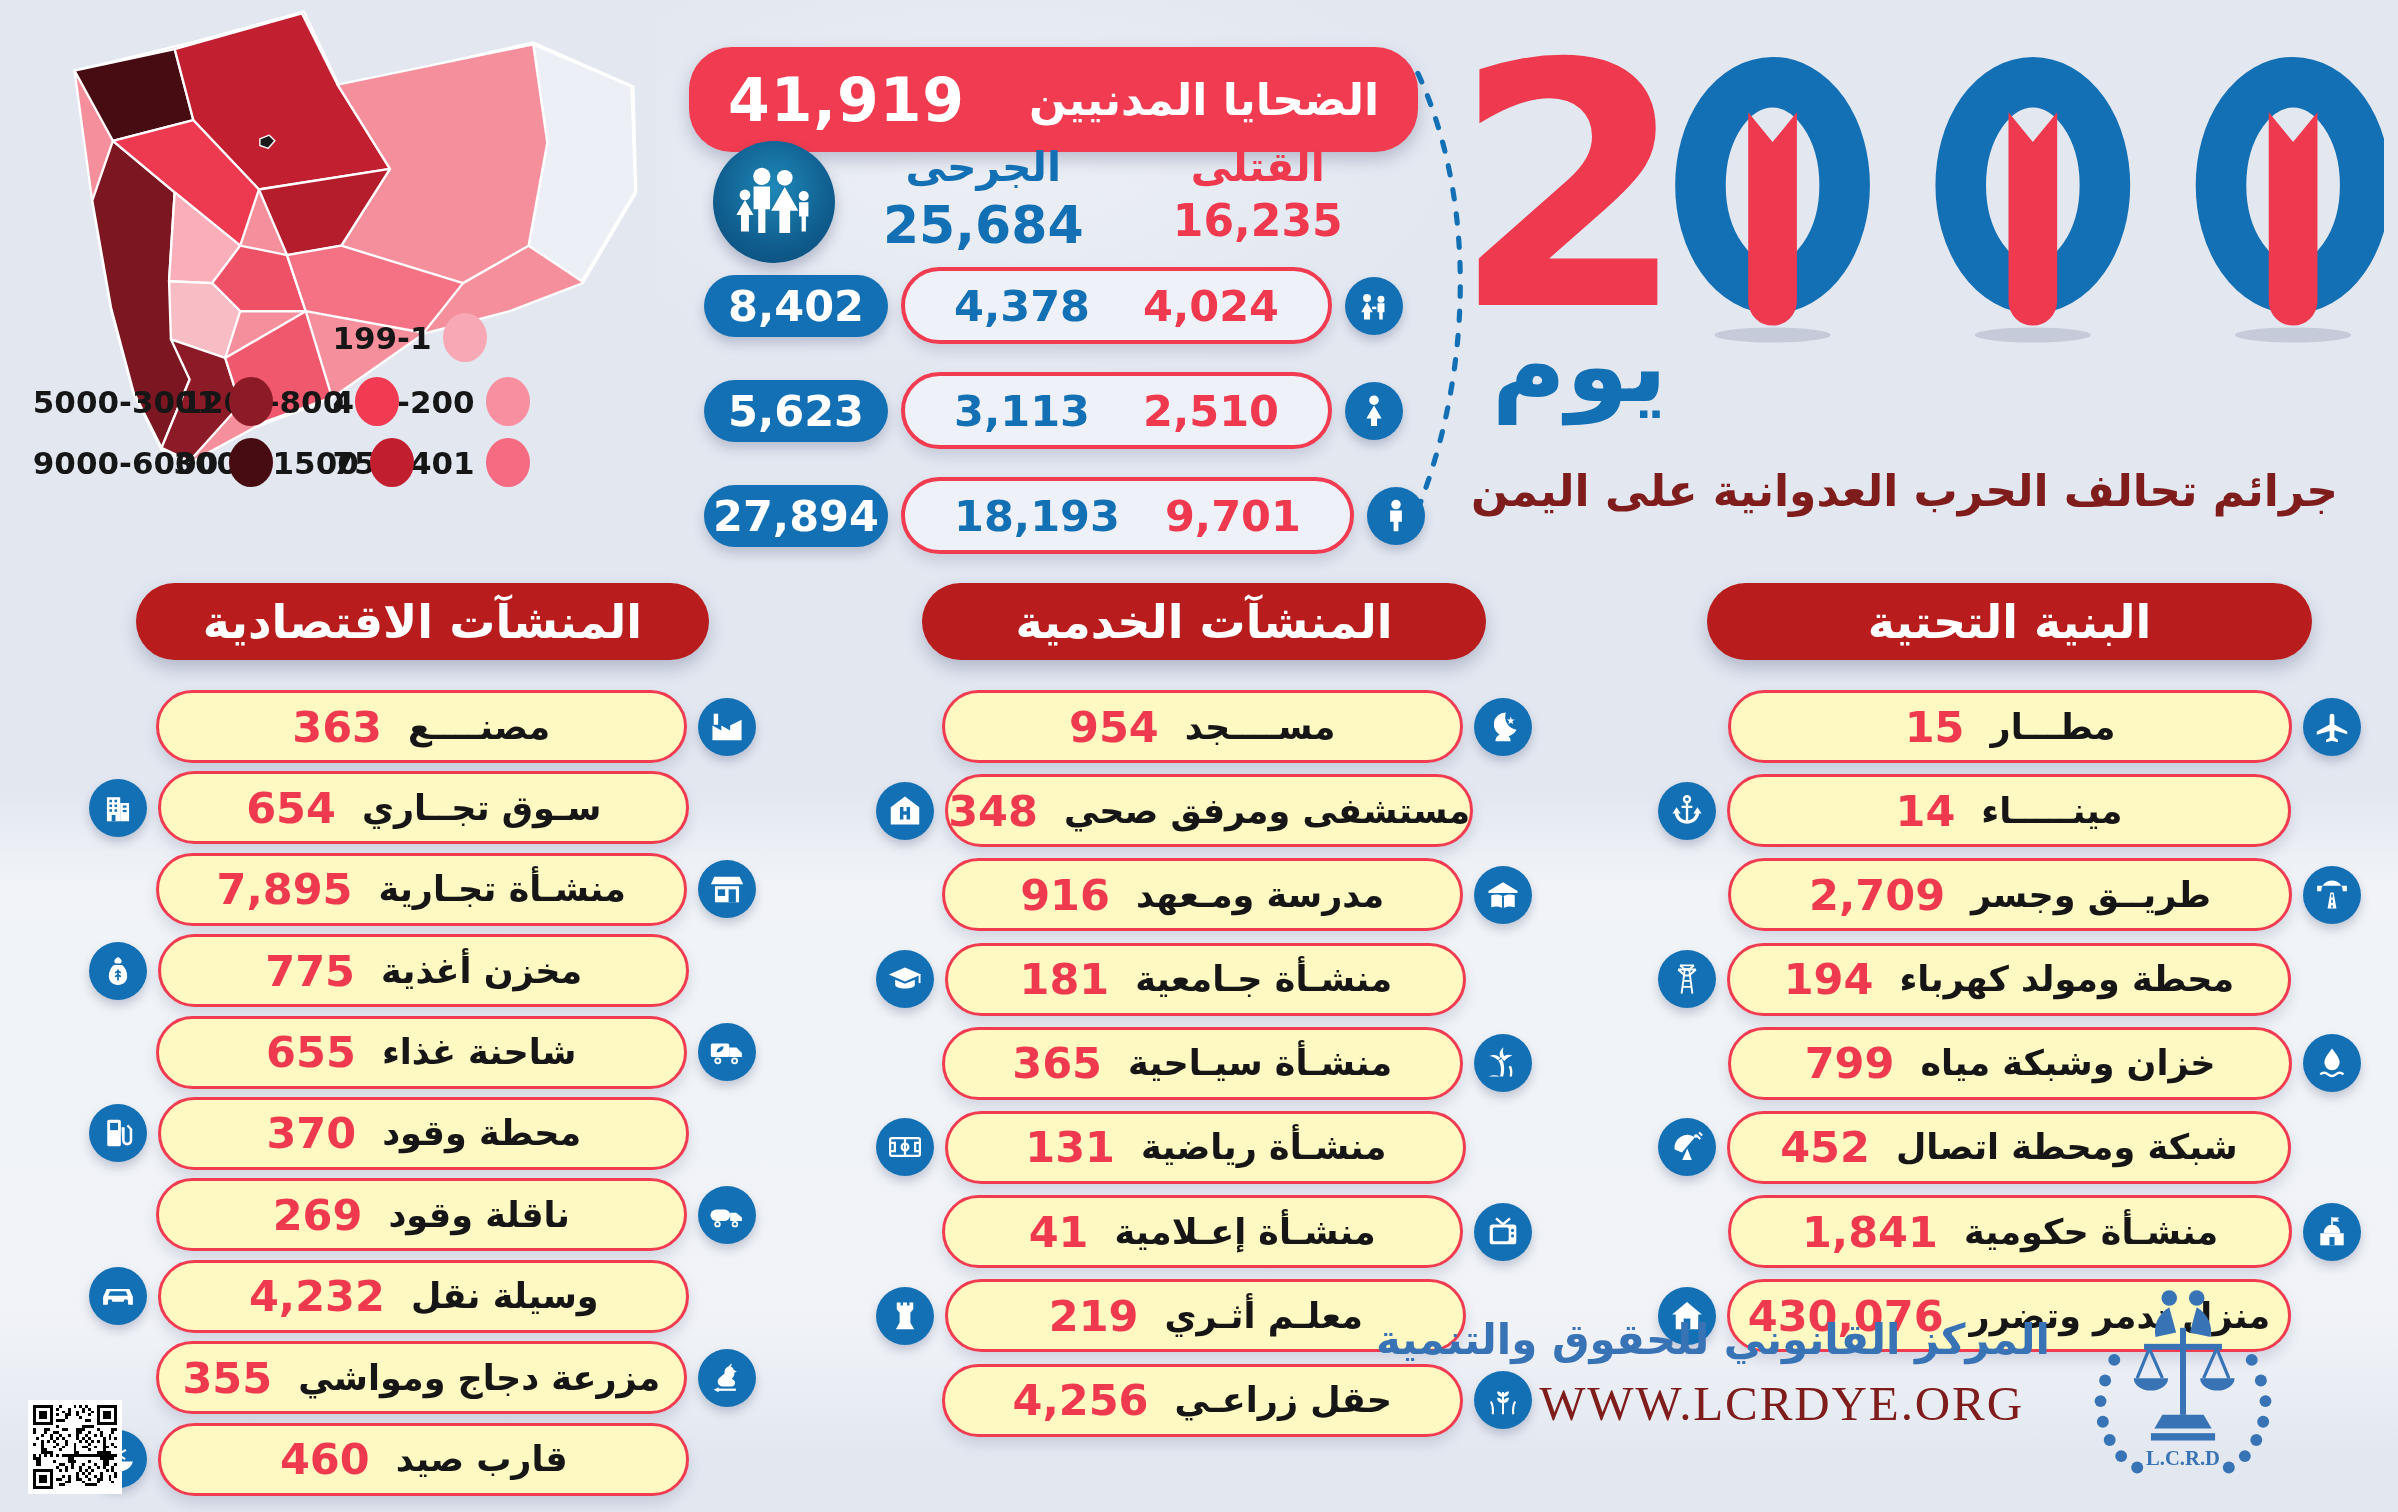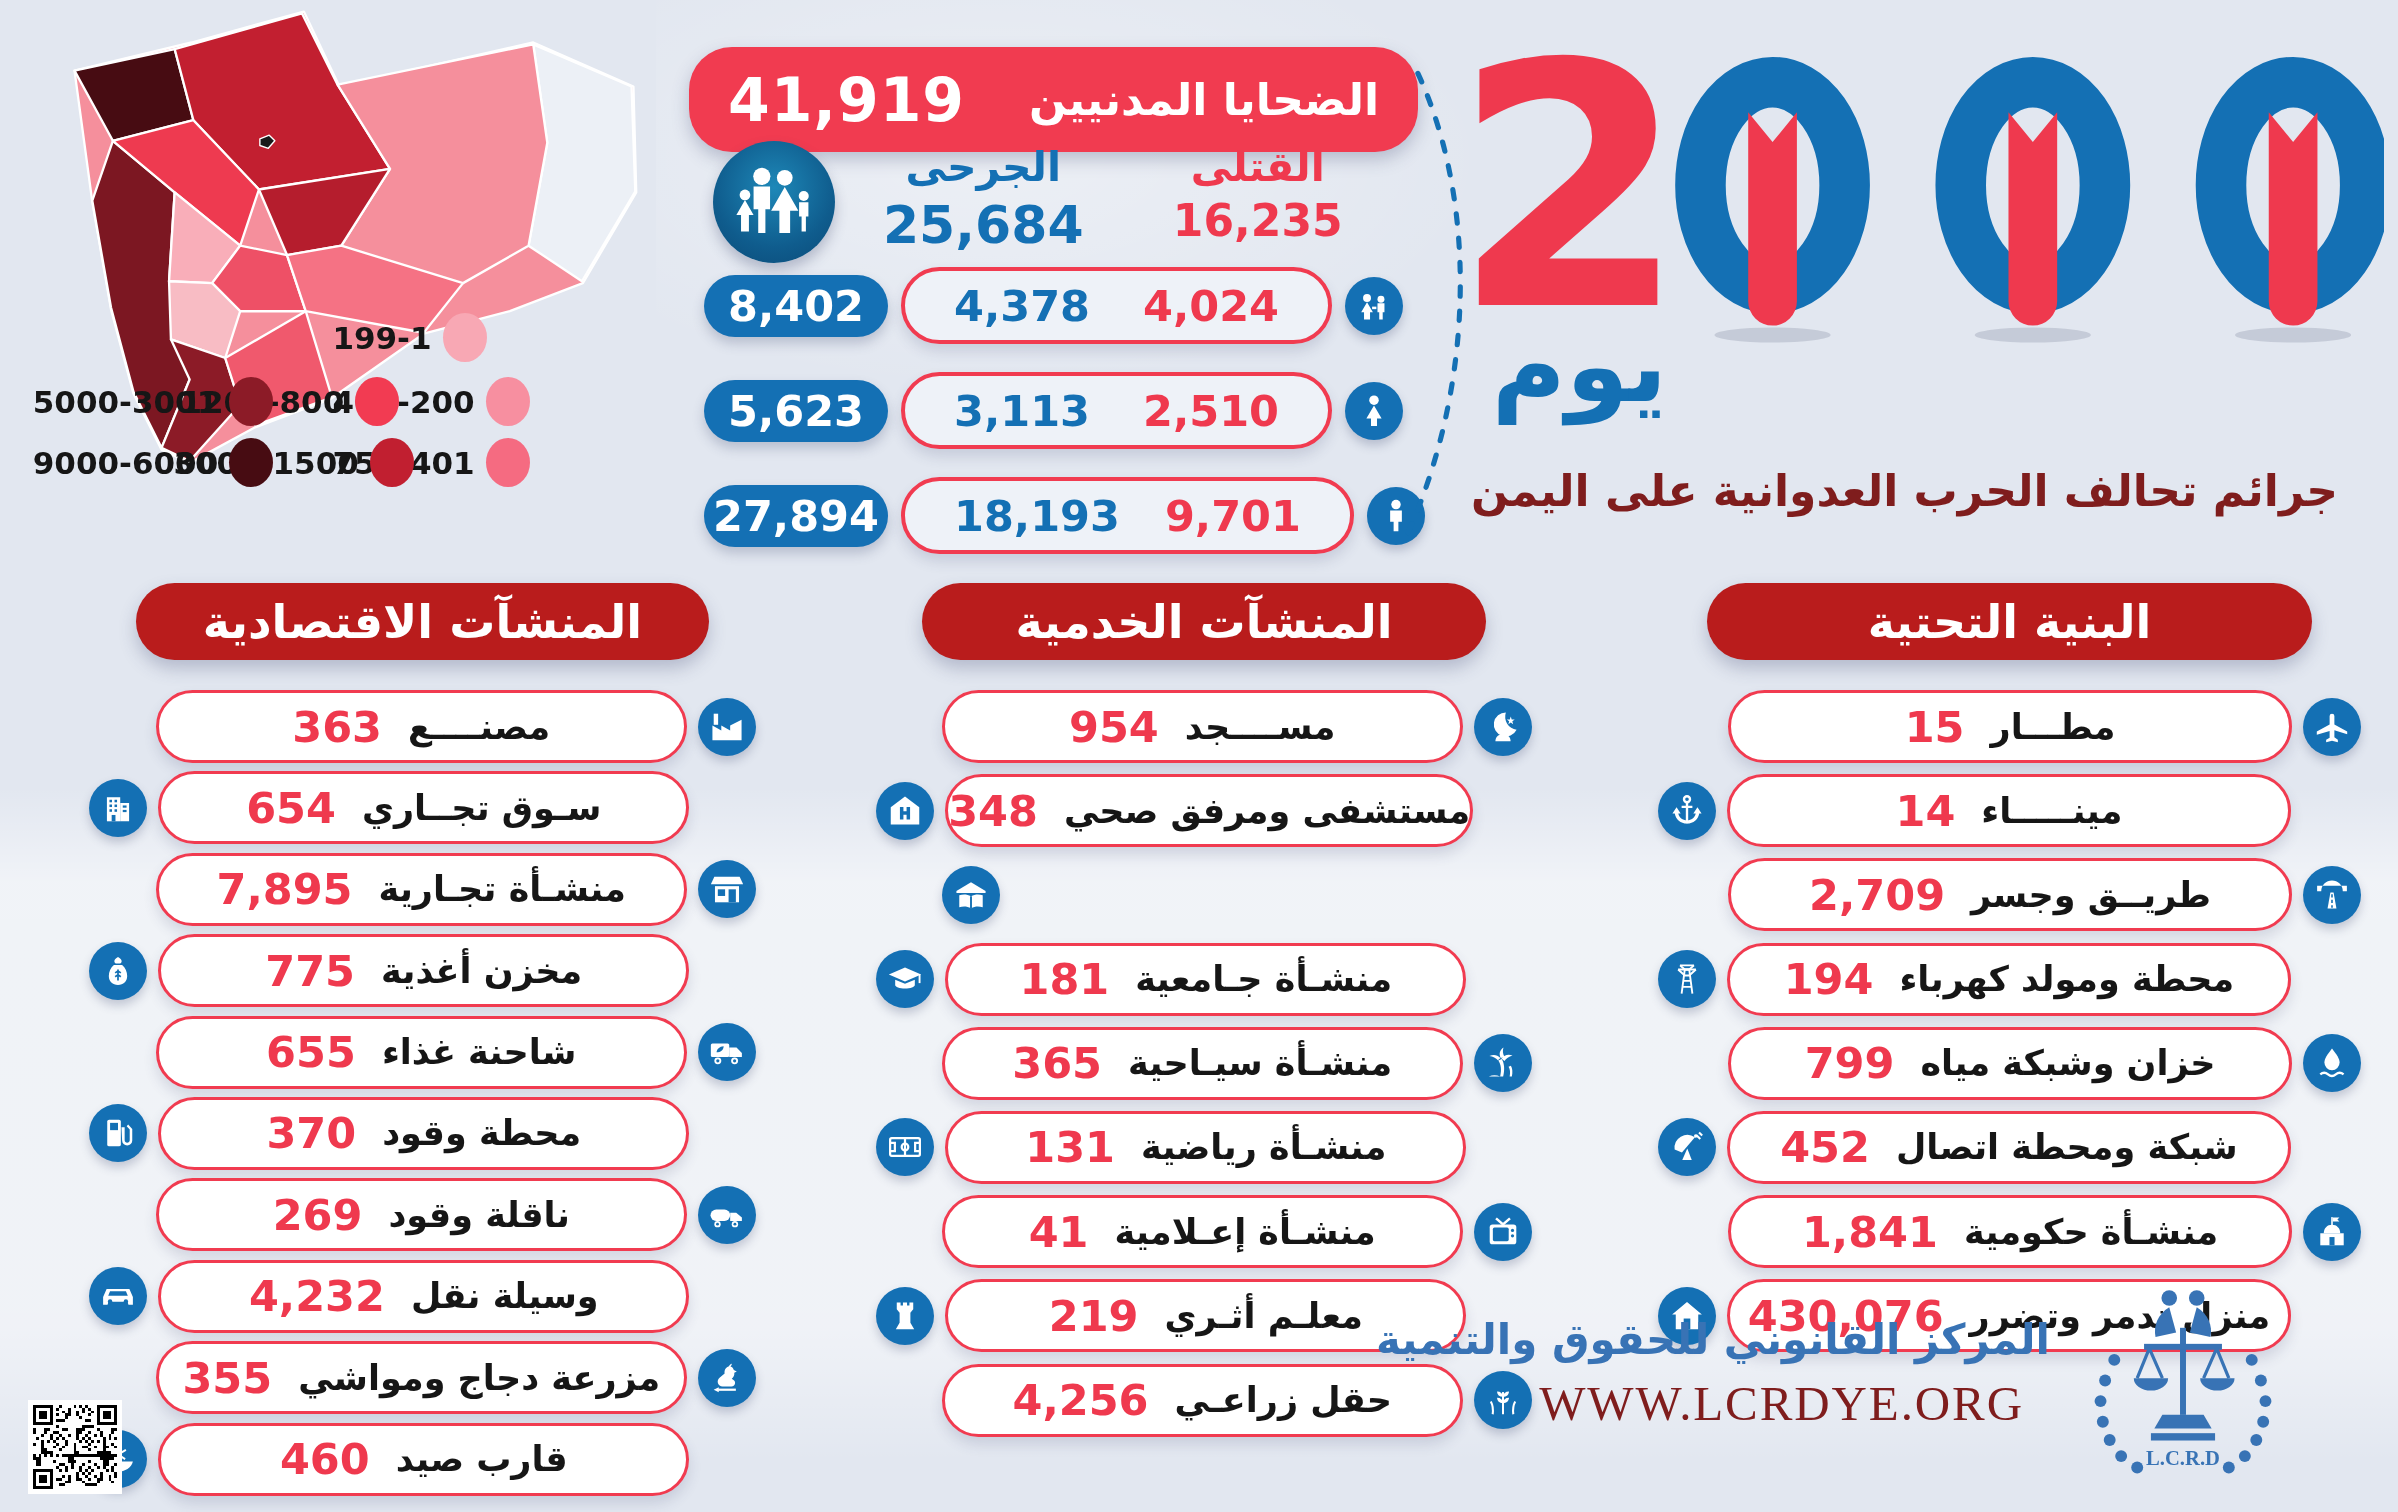--- a/index.html
+++ b/index.html
@@ -63,21 +63,21 @@
   .col1{left:876px;width:656px;}
   .col2{left:1658px;width:703px;}
   .s-header{width:86%;margin:0 auto;height:77px;border-radius:41px;background:#b91c1c;color:#fff;
             display:flex;align-items:center;justify-content:center;font-size:46px;font-weight:bold;
             box-shadow:0 8.4px 17px rgba(60,70,110,.28);}
   .s-rows{margin-top:30px;display:flex;flex-direction:column;}
   .col0 .s-rows{gap:8.4px;} .col1 .s-rows{gap:11.2px;} .col2 .s-rows{gap:11.2px;}
   .s-row{display:flex;align-items:center;gap:11.2px;height:73px;}
   .side-right{padding-left:10%;}
   .side-left{padding-right:10%;}
-  .s-capsule{flex:1;height:67px;background:#ffffff;border:3.7px solid #f13b50;border-radius:41px;
+  .s-capsule{flex:1;height:67px;background:#fef9c3;border:3.7px solid #f13b50;border-radius:41px;
             display:flex;align-items:center;justify-content:center;gap:26px;
             box-shadow:0 7.5px 13px rgba(60,70,110,.16);}
   .s-num{font-size:43px;font-weight:bold;color:#ef394e;white-space:nowrap;}
   .s-label{font-size:35px;font-weight:bold;color:#161616;white-space:nowrap;}
   .row-icon{width:58px;height:58px;border-radius:50%;background:#1470b4;flex:none;
             display:flex;align-items:center;justify-content:center;
             box-shadow:0 5.6px 9.4px rgba(60,70,110,.25);}
   .row-icon svg{width:38px;height:38px;}
 
   
@@ -419,20 +419,24 @@
               <path d="M12 2.8l9 6.8v11H3v-11z"></path>
               <path d="M8.8 9.4h2.2v2.8h2V9.4h2.2v8h-2.2v-3h-2v3H8.8z" fill="#1470b4"></path>
             </svg>
           </div>
           <div class="s-capsule">
             <span class="s-num">348</span>
             <span class="s-label">مستشفى ومرفق صحي</span>
           </div>
         </div>
         <div class="s-row side-right">
+          <div class="s-capsule">
+            <span class="s-num">916</span>
+            <span class="s-label">مدرسة ومـعهد</span>
+          </div>
           <div class="row-icon">
             <svg viewBox="0 0 24 24" fill="#fff">
               <path d="M2.8 9.4L12 4l9.2 5.4v1.4H2.8z"></path>
               <path d="M4.6 12.2c2.4-.9 4.9-.8 7.4.6 2.5-1.4 5-1.5 7.4-.6v7.6c-2.4-.9-4.9-.8-7.4.6-2.5-1.4-5-1.5-7.4-.6z"></path>
               <path d="M12 12.8v7.6" stroke="#1470b4" stroke-width="1.2"></path>
             </svg>
           </div>
         </div>
         <div class="s-row side-left">
           <div class="row-icon">

